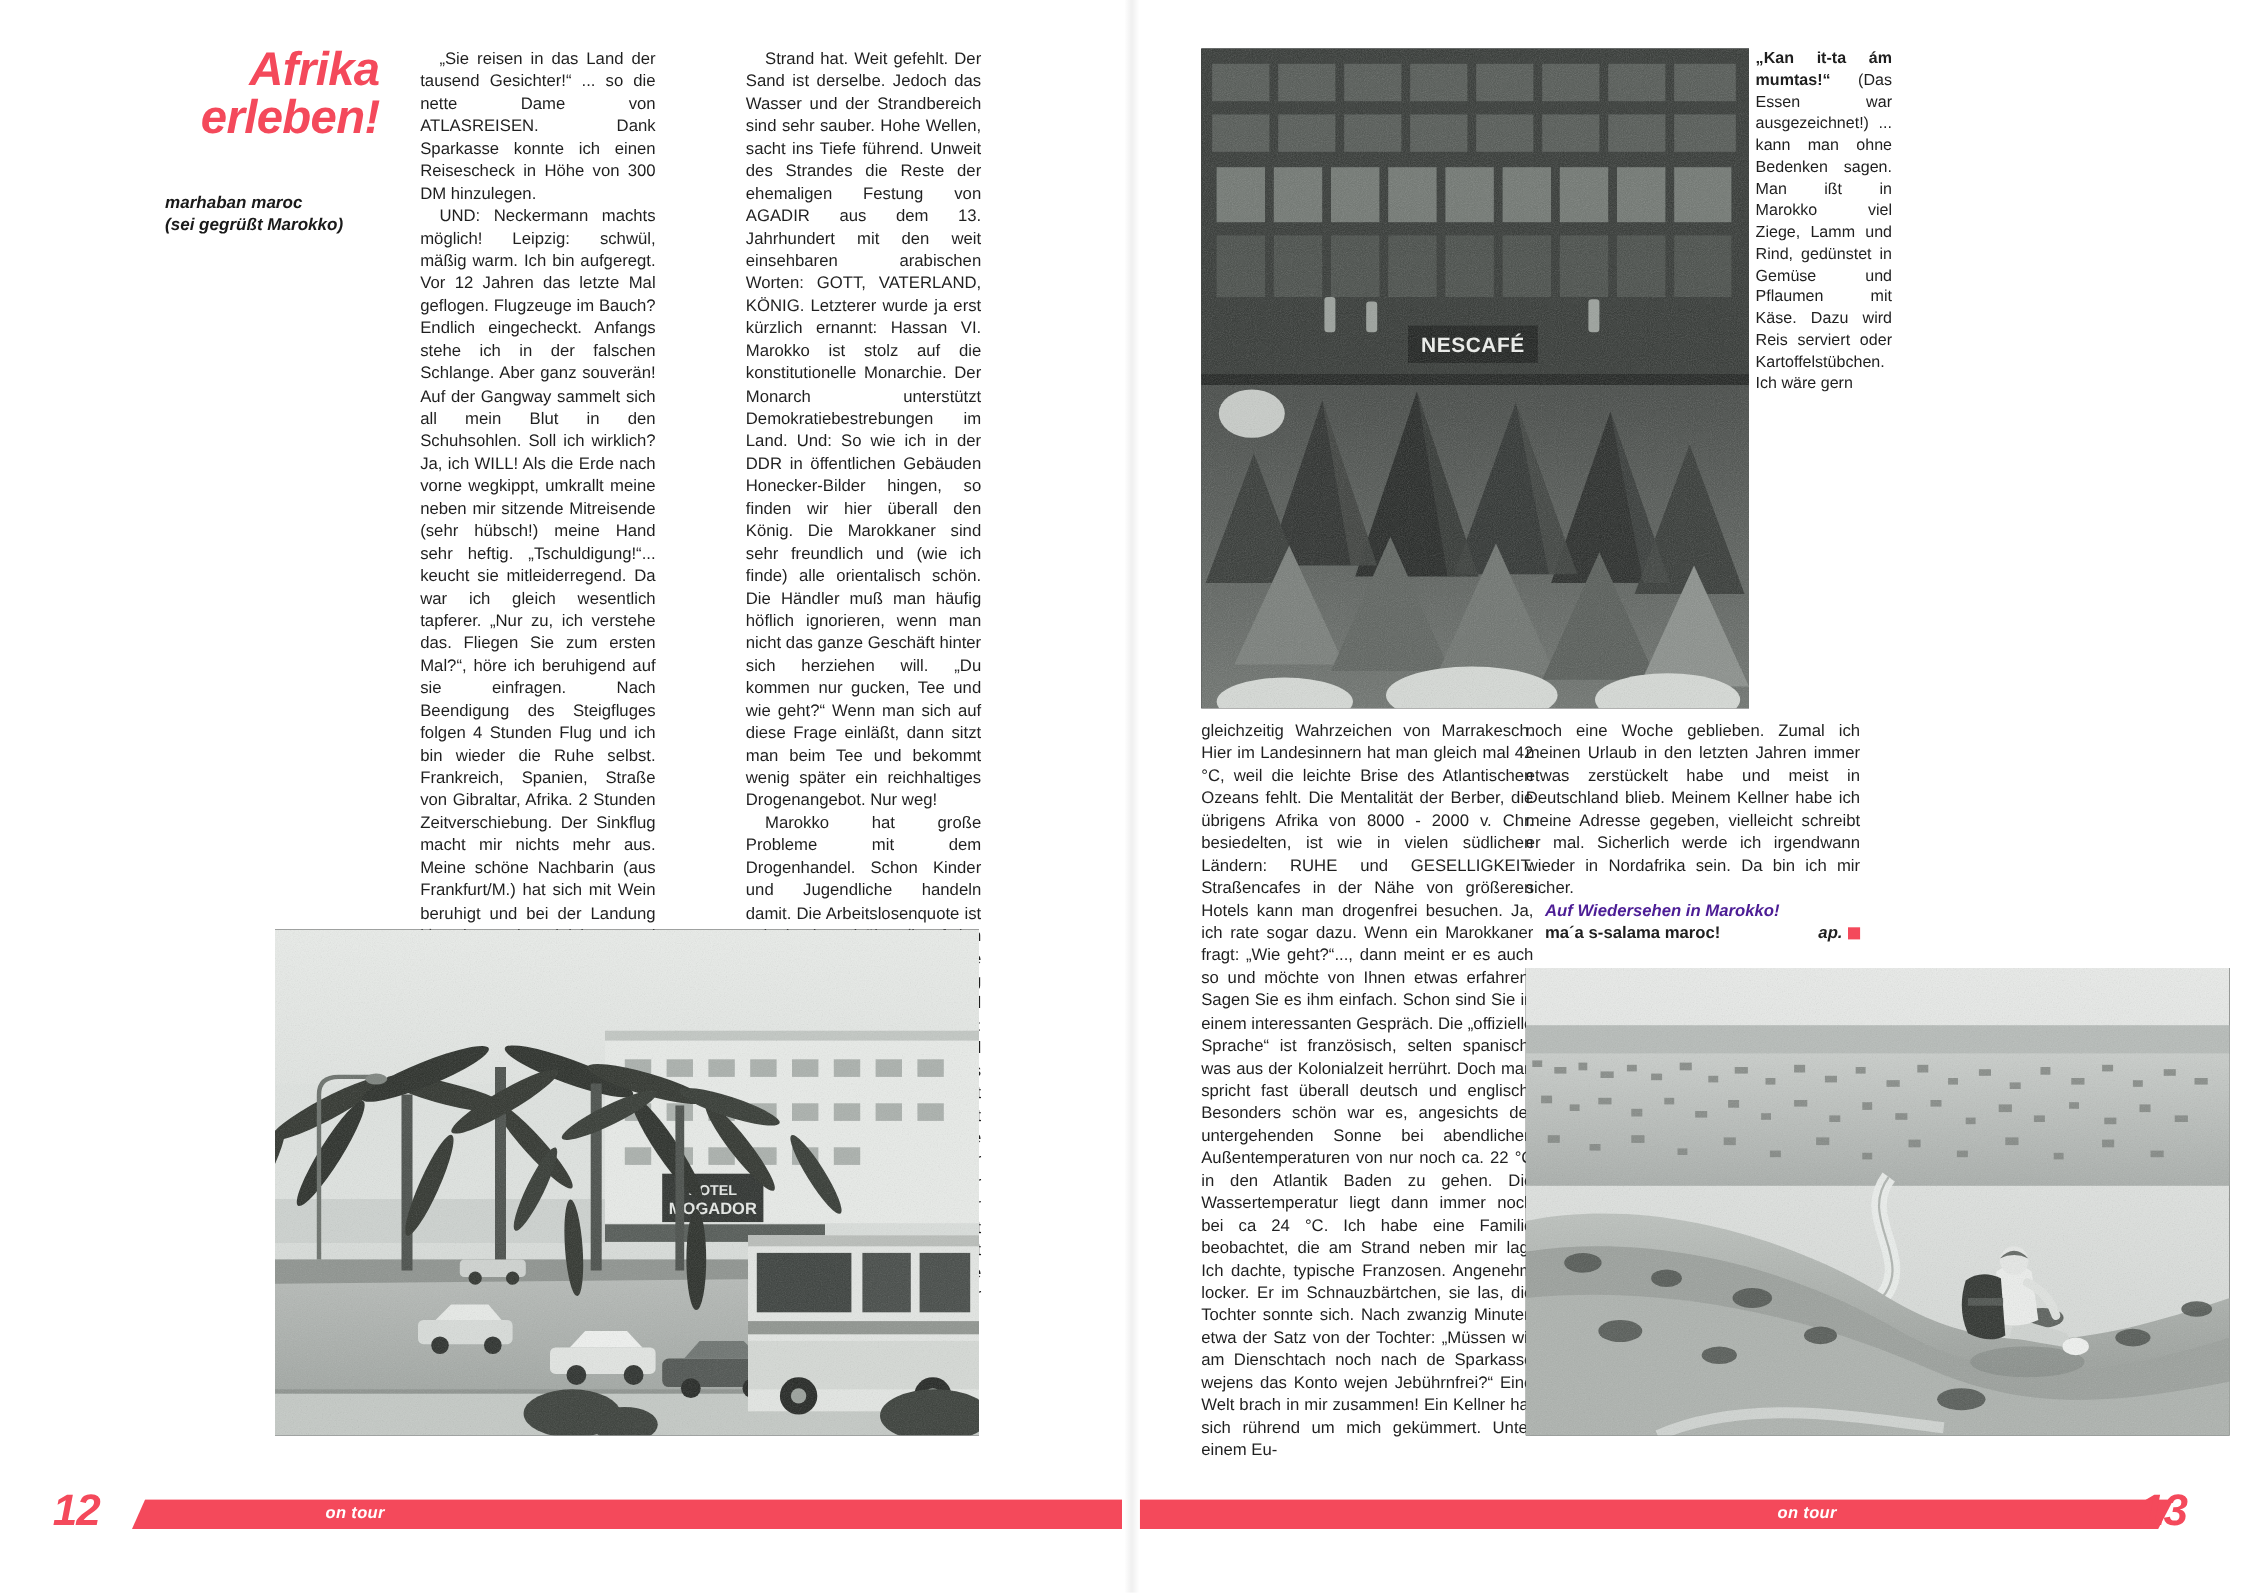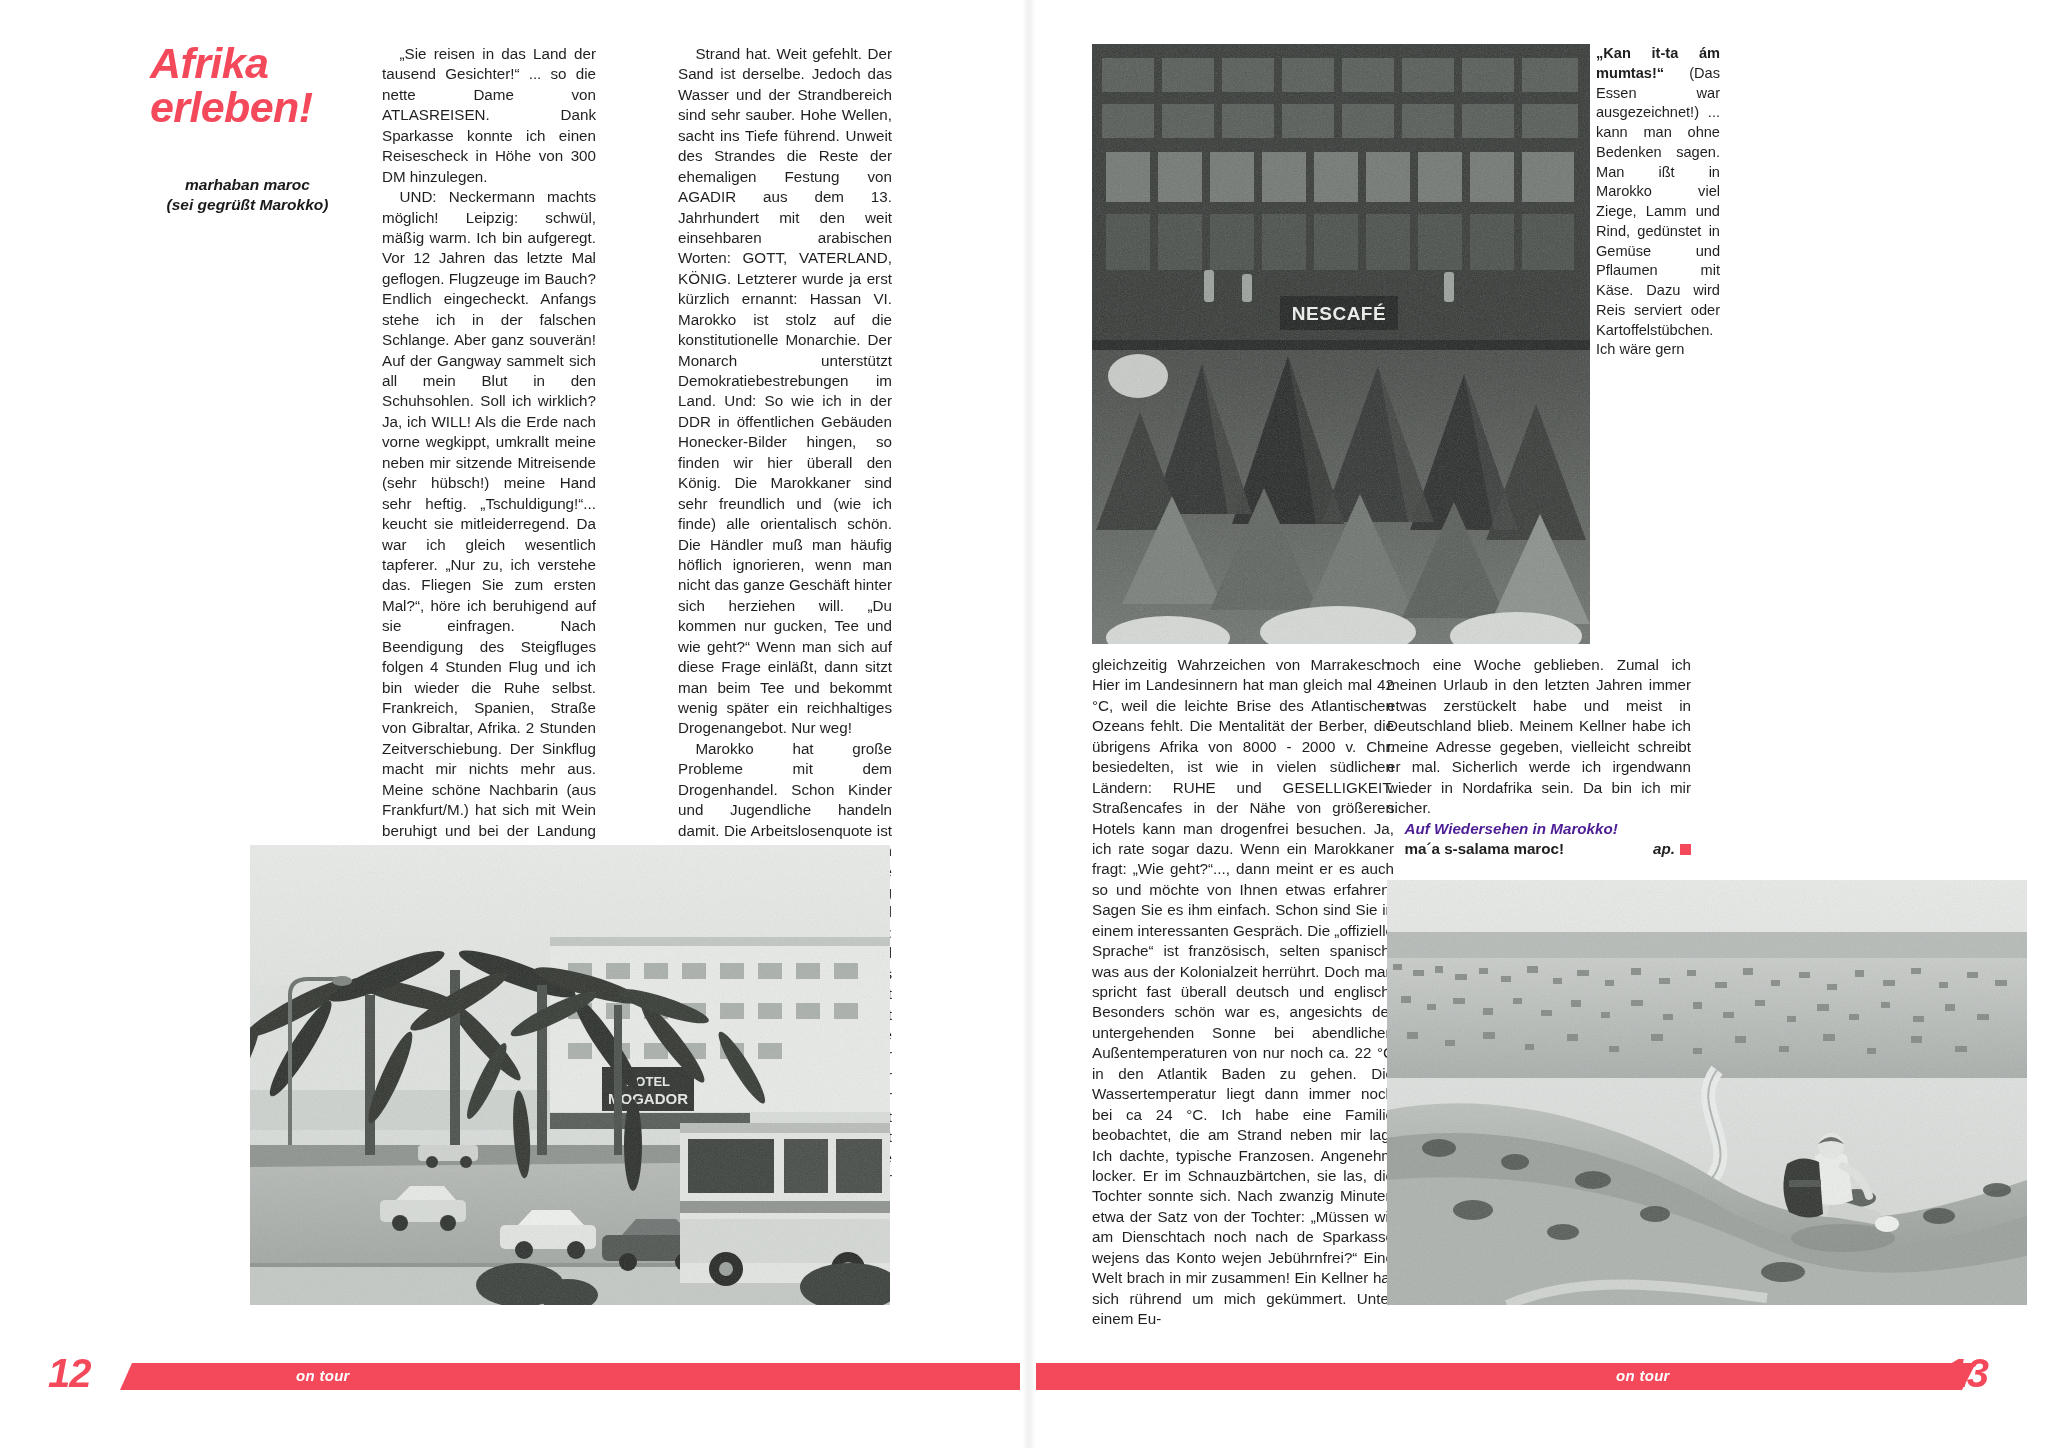--- a/index.html
+++ b/index.html
@@ -17,28 +17,29 @@
   
   .gutter {
     position:absolute; left:1022px; top:0; width:14px; height:1448px;
     background:linear-gradient(90deg, rgba(0,0,0,0.00) 0%, rgba(0,0,0,0.055) 45%, rgba(0,0,0,0.055) 55%, rgba(0,0,0,0.00) 100%);
     pointer-events:none;
   }
 
   
   .headline {
     position:absolute; left:150px; top:42px; width:195px;
+    text-align:right;
     font-style:italic; font-weight:bold;
     font-size:43px; line-height:1.02;
     color:#F4495B;
     letter-spacing:-0.6px;
   }
   .kicker {
     position:absolute; left:150px; top:175px; width:195px;
-    text-align:center;
+    text-align:left;
     font-style:italic; font-weight:bold;
     font-size:15.5px; line-height:1.28;
     color:#1a1a1a;
   }
 
   
   .col {
     position:absolute;
     font-size:15.2px;
     line-height:1.345;

